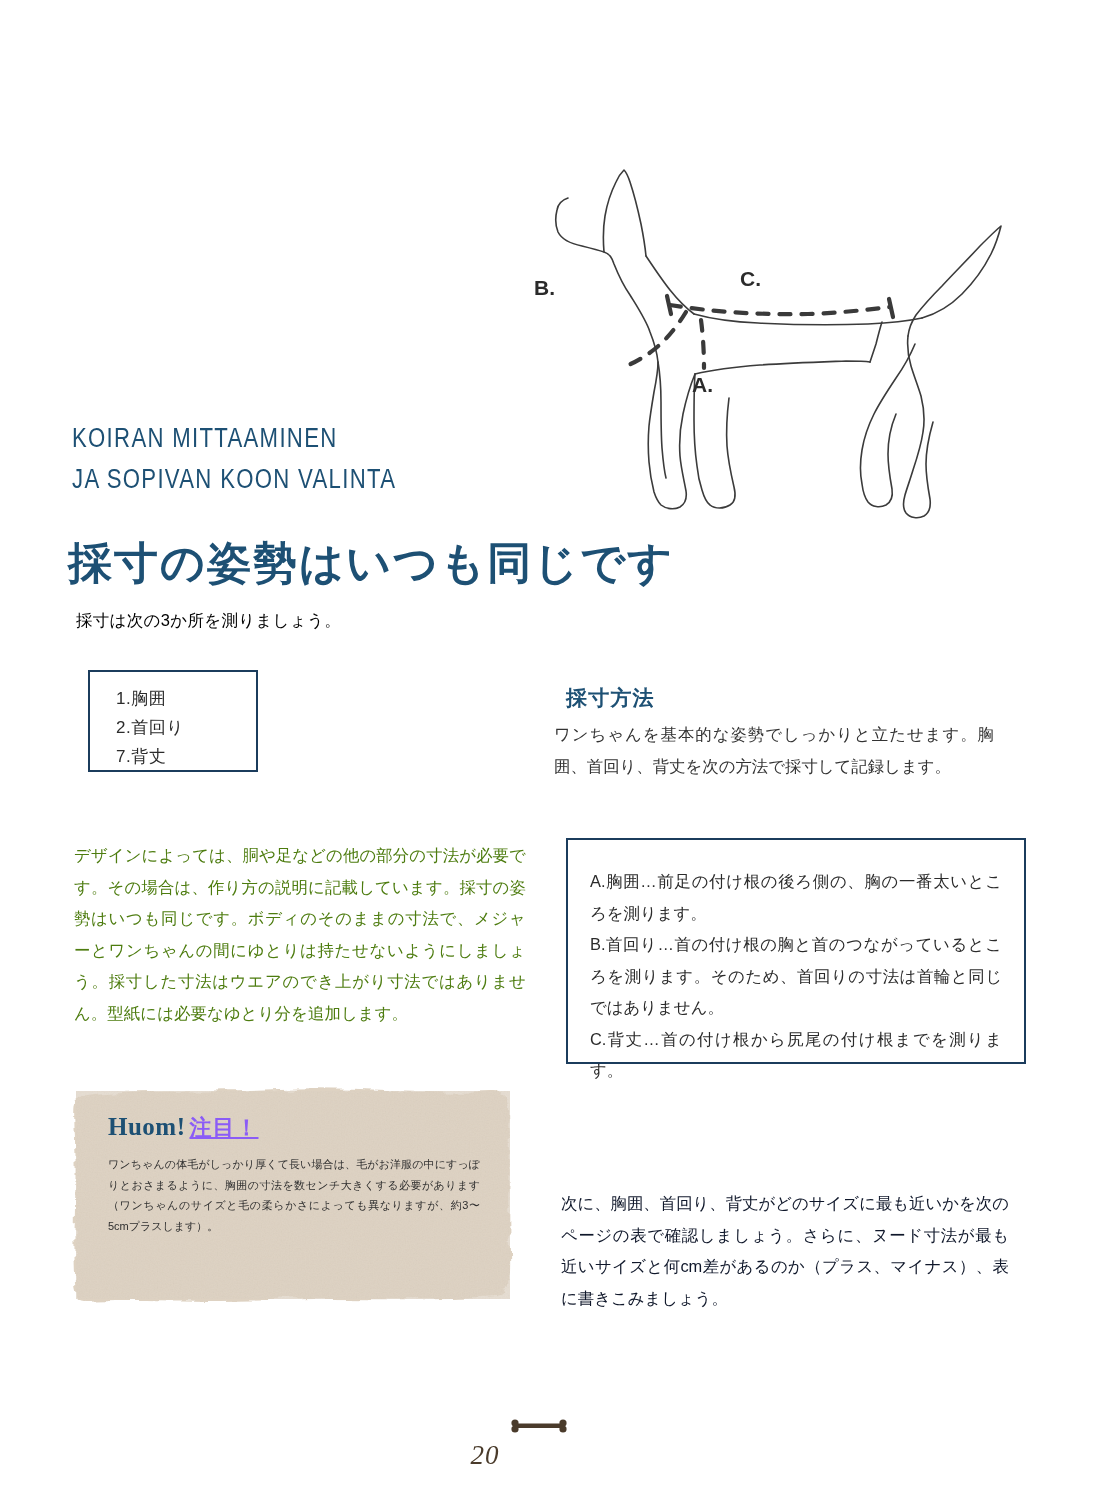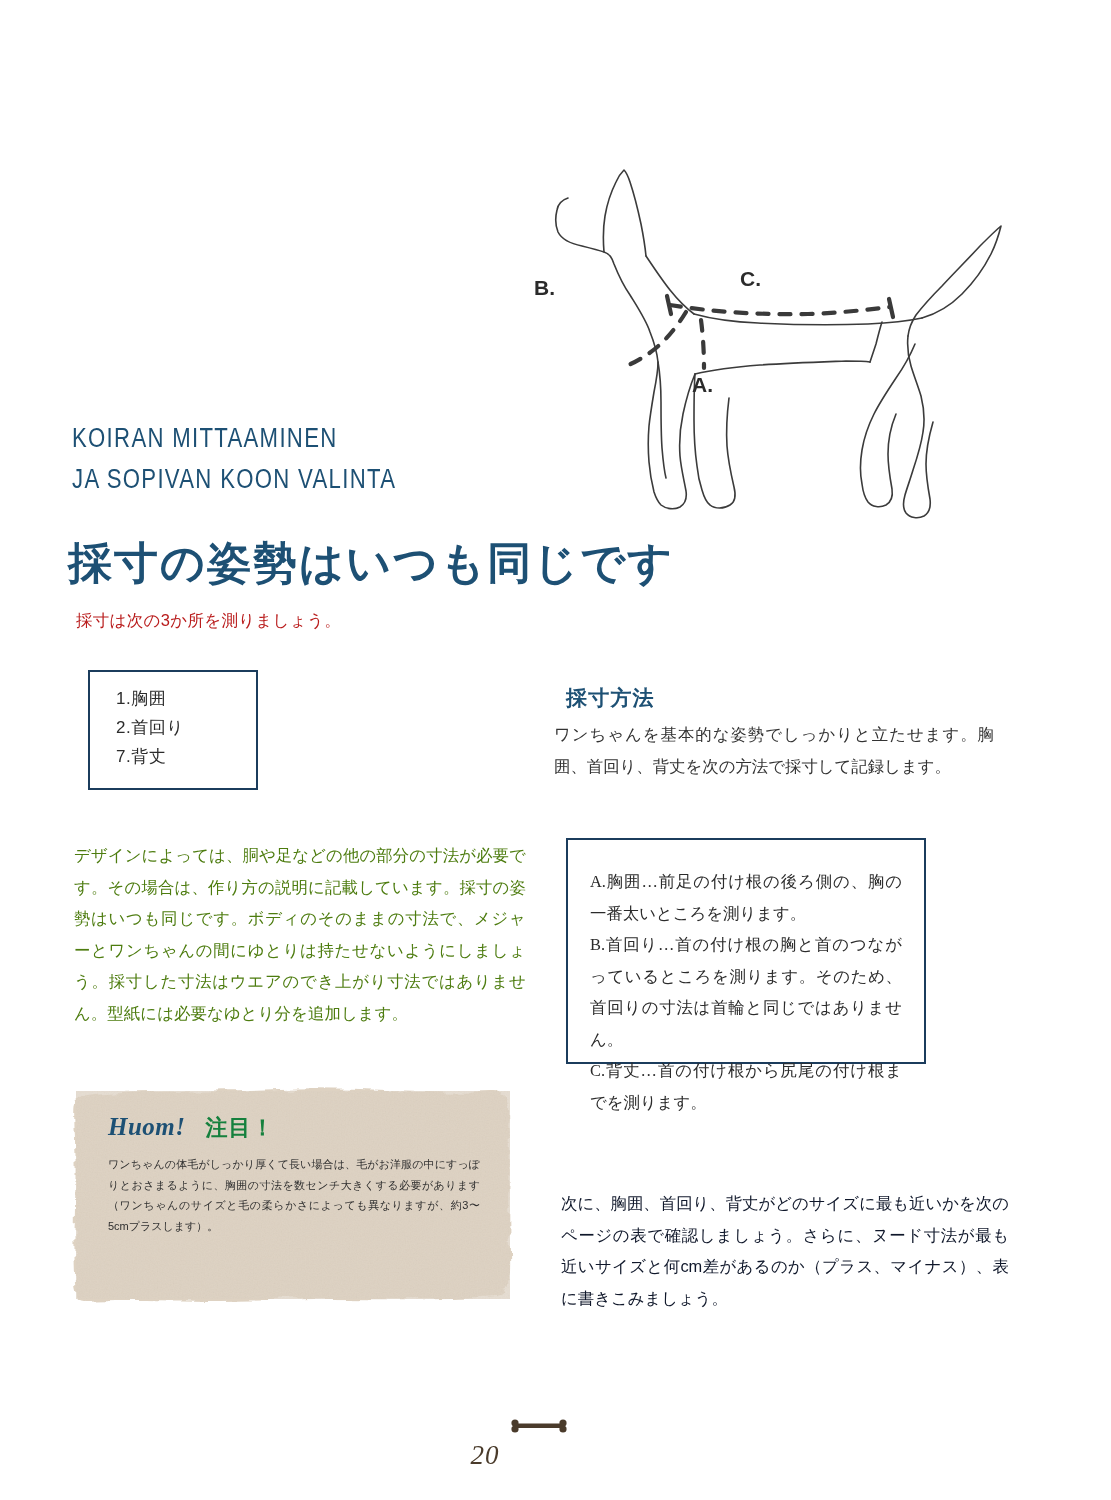--- a/index.html
+++ b/index.html
@@ -55,31 +55,31 @@
     letter-spacing: 2px;
     line-height: 1.2;
   }
 
   
   .intro-line {
     position: absolute;
     left: 76px;
     top: 610px;
     font-size: 16.5px;
-    color: #b91c1c;
+    color: #000000;
     letter-spacing: 0.3px;
   }
 
   
   #measure-list-box {
     position: absolute;
     left: 88px;
     top: 670px;
     width: 170px;
-    height: 120px;
+    height: 102px;
     border: 2px solid #1b3c5c;
     box-sizing: border-box;
   }
   #measure-list-box ol {
     list-style: none;
     margin: 0;
     padding: 12px 0 0 26px;
   }
   #measure-list-box li {
     font-size: 17px;
@@ -119,25 +119,24 @@
     font-size: 16.4px;
     line-height: 1.92;
     color: #333333;
     text-align: justify;
   }
 
   #abc-box {
     position: absolute;
     left: 566px;
     top: 838px;
-    width: 360px;
+    width: 460px;
     height: 226px;
     border: 2px solid #1b3c5c;
     box-sizing: border-box;
-    font-family: Liberation Serif, serif;
   }
   #abc-box .abc-inner {
     padding: 26px 22px 0 22px;
   }
   #abc-box p {
     margin: 0;
     font-size: 16.4px;
     line-height: 1.92;
     color: #2b2b2b;
     text-align: justify;
@@ -175,32 +174,32 @@
     top: 30px;
     width: 372px;
   }
   .huom-head {
     font-size: 23px;
     margin-bottom: 8px;
     white-space: nowrap;
   }
   .huom-fi {
     font-family: "Liberation Serif", "DejaVu Serif", serif;
-    font-style: italic;
     font-weight: 700;
     color: #1d5074;
     font-size: 25px;
     letter-spacing: 0.5px;
   }
   .huom-jp {
-    color: #15803d;
+    color: #8b5cf6;
     font-weight: 700;
     font-size: 22px;
     letter-spacing: 1px;
-    margin-left: 20px;
+    margin-left: 4px;
+    text-decoration: underline;
   }
   .huom-body {
     font-size: 11px;
     line-height: 1.88;
     color: #2f2f2f;
     text-align: justify;
   }
 
   
   #footer-bone {

